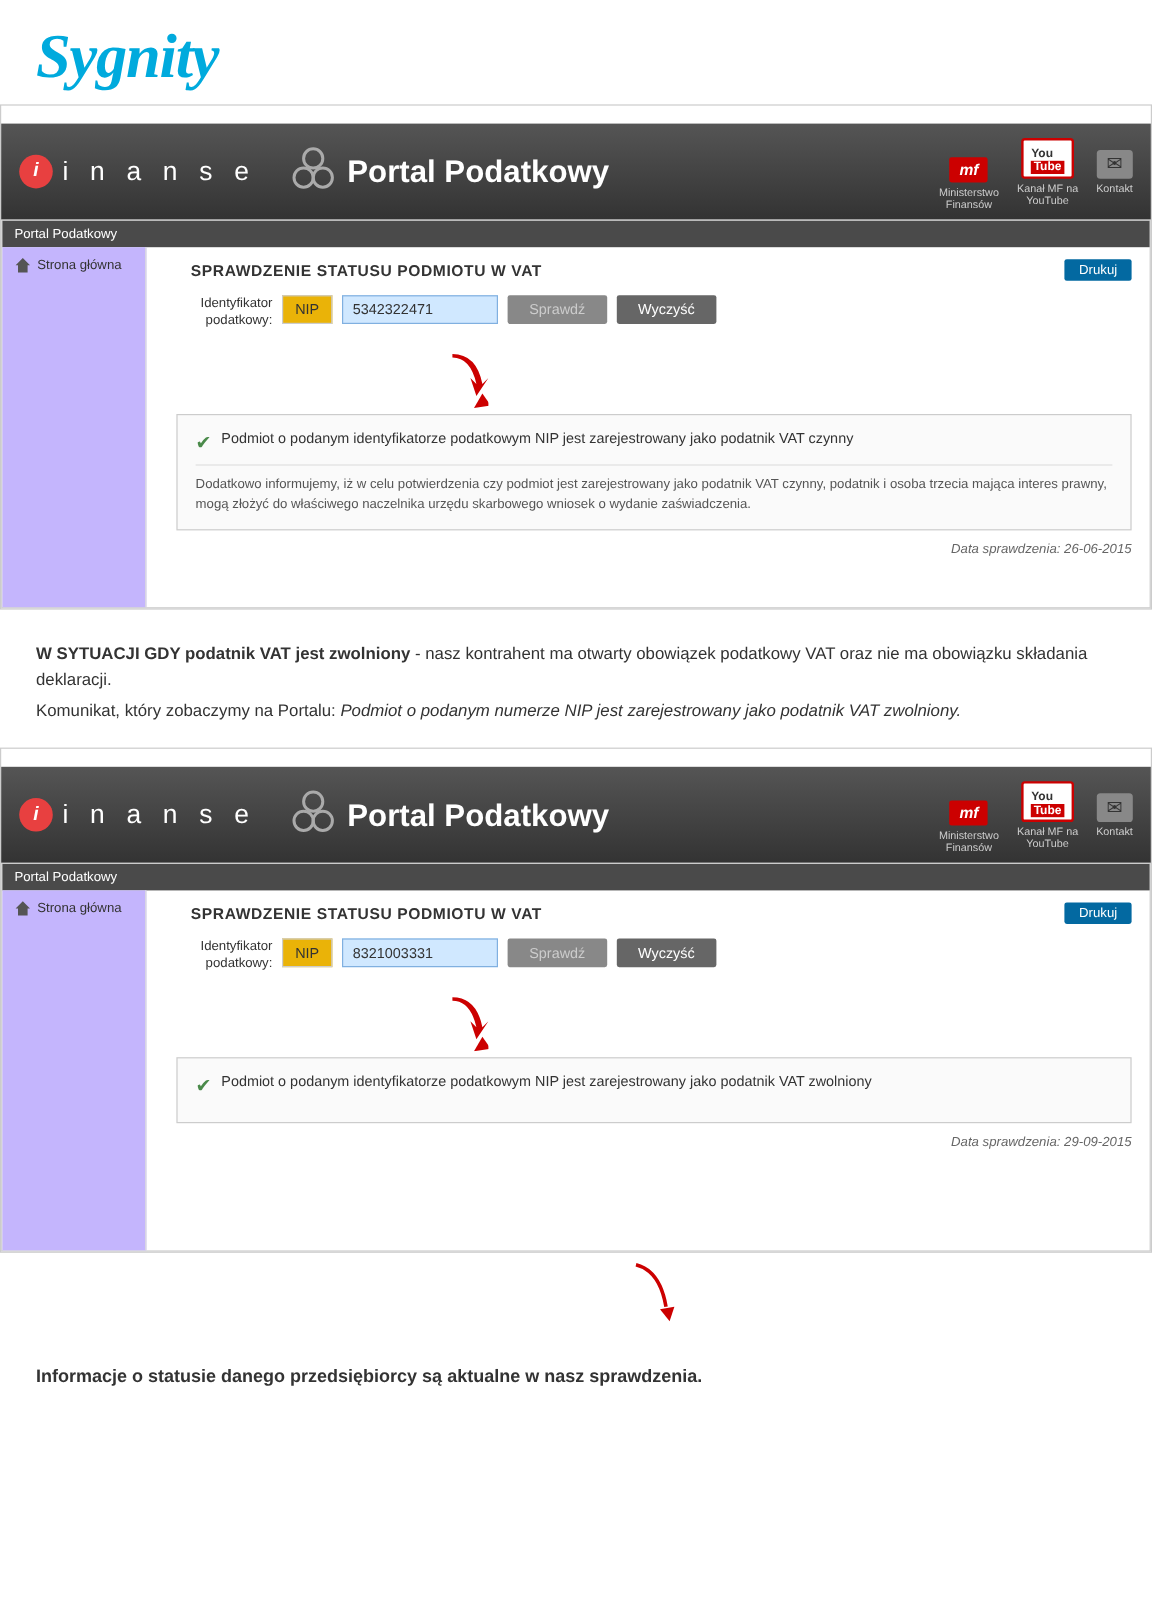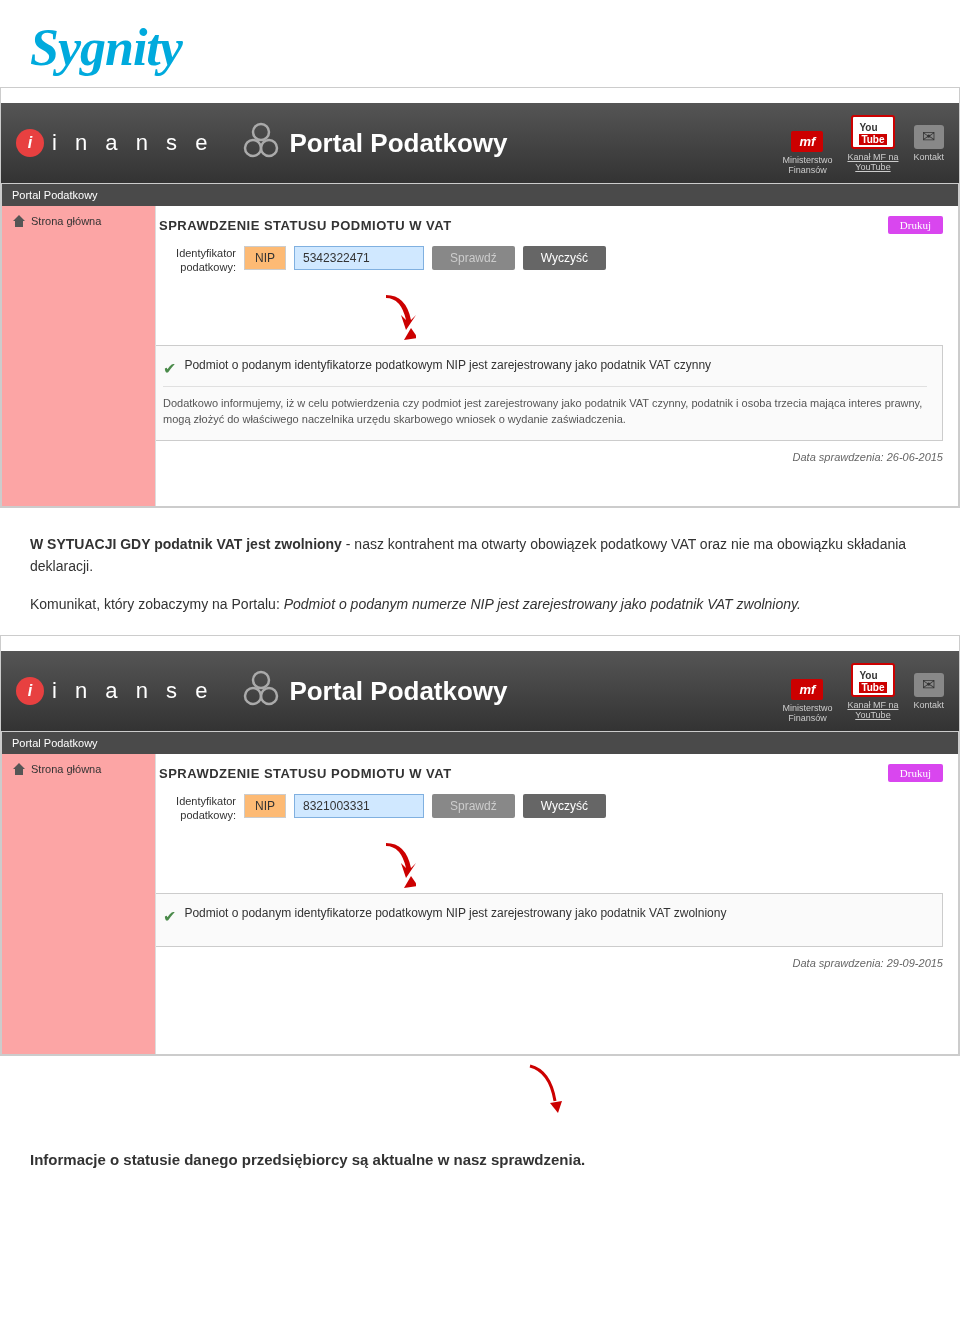--- a/index.html
+++ b/index.html
@@ -110,21 +110,20 @@
       color: #333;
       font-size: 10px;
       font-weight: bold;
       line-height: 1.1;
     }
     .youtube-label {
       color: #ccc;
       font-size: 9px;
       text-align: center;
       margin-top: 3px;
-      text-decoration: underline;
     }
 
     .kontakt-box {
       display: flex;
       flex-direction: column;
       align-items: center;
     }
     .kontakt-icon {
       background: #888;
       width: 30px;
@@ -152,23 +151,23 @@
       padding: 5px 10px;
       display: flex;
       align-items: center;
     }
     .breadcrumb-text {
       color: white;
       font-size: 11px;
     }
 
     .sidebar-nav {
-      background: #fca5a5;
+      background: #c4b5fd;
       border-right: 1px solid #ddd;
-      width: 154px;
+      width: 120px;
       min-height: 300px;
       float: left;
     }
     .sidebar-item {
       padding: 8px 10px;
       display: flex;
       align-items: center;
       font-size: 11px;
       color: #333;
     }
@@ -193,45 +192,44 @@
       margin-left: 12px;
     }
     .page-title {
       font-size: 13px;
       font-weight: bold;
       color: #333;
       text-transform: uppercase;
       letter-spacing: 0.5px;
     }
     .print-btn {
-      background: #d946ef;
+      background: #0369a1;
       color: white;
       border: none;
       padding: 3px 12px;
       font-size: 11px;
       cursor: pointer;
       border-radius: 2px;
-      font-family: Liberation Serif, serif;
     }
 
     .form-row {
       display: flex;
       align-items: flex-start;
       margin-bottom: 15px;
       gap: 8px;
     }
     .form-label {
       font-size: 11px;
       color: #333;
       width: 80px;
       text-align: right;
       line-height: 1.3;
     }
     .nip-label {
-      background: #fdba74;
+      background: #eab308;
       border: 1px solid #ccc;
       padding: 4px 10px;
       font-size: 12px;
       color: #333;
     }
     .nip-input {
       border: 1px solid #80b0e0;
       background: #d0e8ff;
       padding: 4px 8px;
       font-size: 12px;
@@ -302,21 +300,21 @@
     }
 
     
     .description-section {
       padding: 25px 30px 20px 30px;
     }
     .desc-main {
       font-size: 14px;
       color: #333;
       line-height: 1.6;
-      margin-bottom: 15px;
+      margin-bottom: 3px;
     }
     .desc-bold {
       font-weight: bold;
     }
     .desc-sub {
       font-size: 14px;
       color: #333;
       line-height: 1.6;
     }
 

